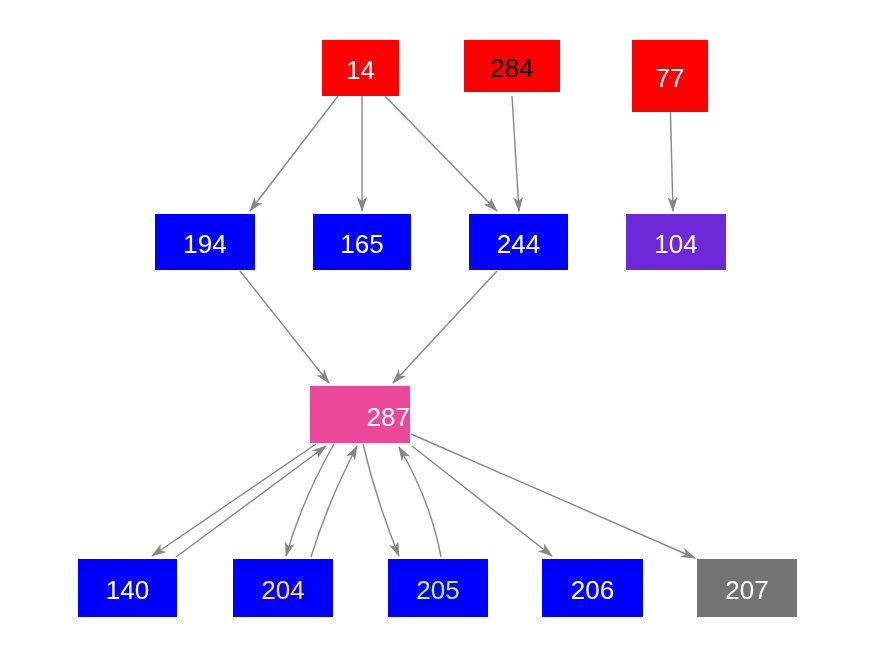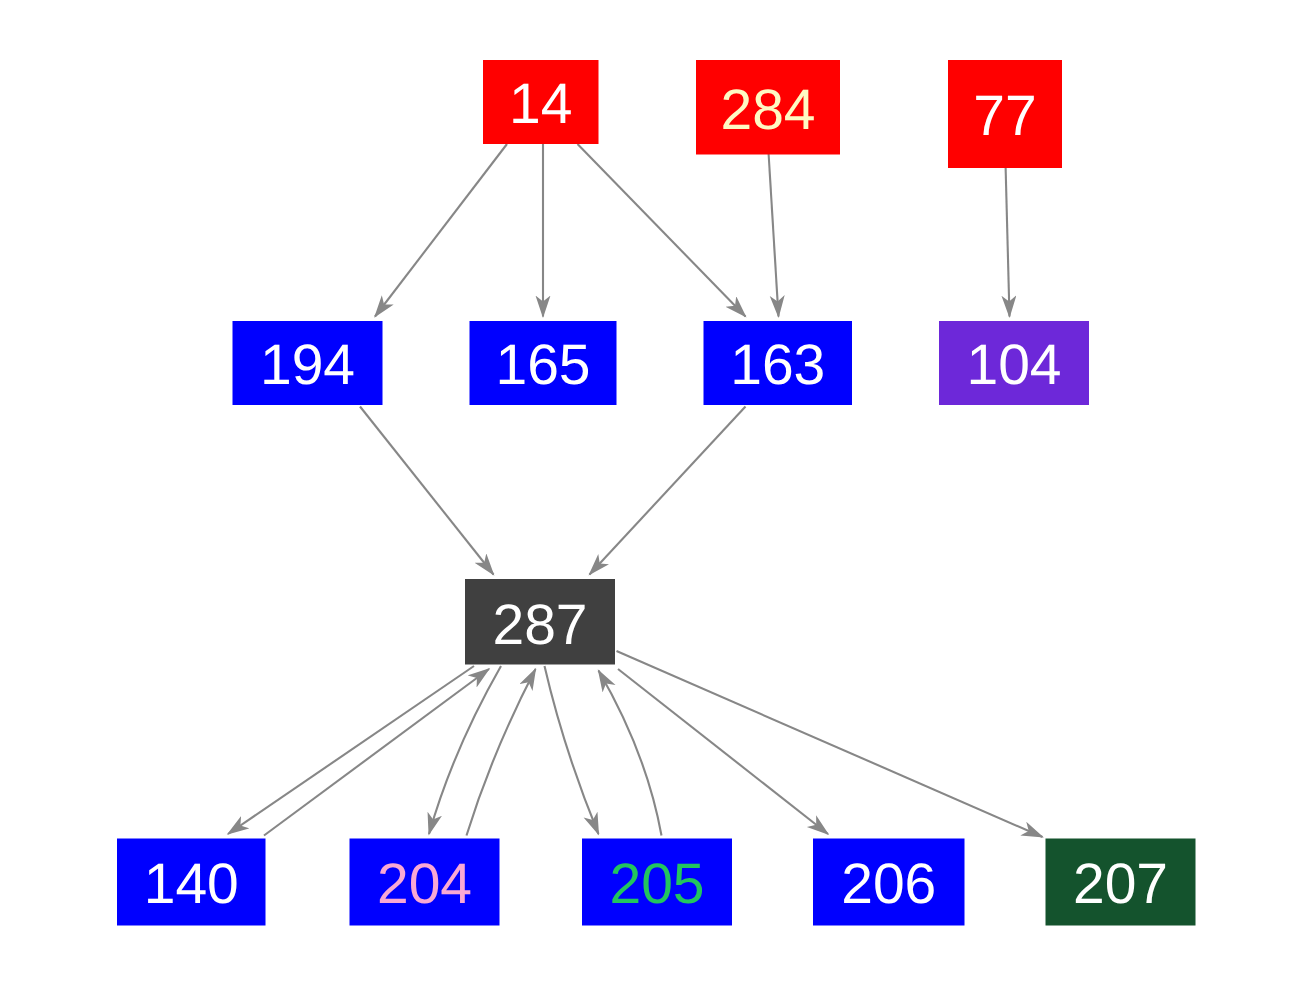--- a/index.html
+++ b/index.html
@@ -19,21 +19,21 @@
     position: absolute;
     left: 0; top: 0;
     width: 875px;
     height: 656px;
   }
   .node {
     position: absolute;
     display: flex;
     align-items: center;
     justify-content: center;
-    font-size: 38px;
+    font-size: 26px;
     line-height: 1;
     user-select: none;
     box-sizing: border-box;
   }
   .node span {
     transform: translateY(2px);
   }
 </style>
 </head>
 <body>
@@ -60,50 +60,50 @@
         <path d="M 363 444 Q 376 500 399 556" stroke="#878787" stroke-width="1.4" fill="none" marker-end="url(#arrow)"></path>
         <path d="M 441 557 Q 431 502 399 447" stroke="#878787" stroke-width="1.4" fill="none" marker-end="url(#arrow)"></path>
         <path d="M 412 446 L 552 556" stroke="#878787" stroke-width="1.4" fill="none" marker-end="url(#arrow)"></path>
         <path d="M 411 434 L 695 558" stroke="#878787" stroke-width="1.4" fill="none" marker-end="url(#arrow)"></path>
       </g>
   </svg>
   <div id="node-layer">
       <div class="node" style="left: 322px; top: 40px; width: 77px; height: 56px; background: rgb(255, 0, 0); color: rgb(255, 255, 255);">
         <span>14</span>
       </div>
-      <div class="node" style="left: 464px; top: 40px; width: 96px; height: 63px; background: rgb(255, 0, 0); color: #fef9c3;">
+      <div class="node" style="left: 464px; top: 40px; width: 96px; height: 52px; background: rgb(255, 0, 0); color: #000000;">
         <span>284</span>
       </div>
       <div class="node" style="left: 632px; top: 40px; width: 76px; height: 72px; background: rgb(255, 0, 0); color: rgb(255, 255, 255);">
         <span>77</span>
       </div>
       <div class="node" style="left: 155px; top: 214px; width: 100px; height: 56px; background: rgb(0, 0, 255); color: rgb(255, 255, 255);">
         <span>194</span>
       </div>
       <div class="node" style="left: 313px; top: 214px; width: 98px; height: 56px; background: rgb(0, 0, 255); color: rgb(255, 255, 255);">
         <span>165</span>
       </div>
       <div class="node" style="left: 469px; top: 214px; width: 99px; height: 56px; background: rgb(0, 0, 255); color: rgb(255, 255, 255);">
-        <span>163</span>
+        <span>244</span>
       </div>
       <div class="node" style="left: 626px; top: 214px; width: 100px; height: 56px; background: #6d28d9; color: rgb(255, 255, 255);">
         <span>104</span>
       </div>
-      <div class="node" style="left: 310px; top: 386px; width: 100px; height: 57px; background: #404040; color: rgb(255, 255, 255);">
+      <div class="node" style="left: 310px; top: 386px; width: 100px; height: 57px; background: #ec4899; color: rgb(255, 255, 255); justify-content: flex-end;">
         <span>287</span>
       </div>
       <div class="node" style="left: 78px; top: 559px; width: 99px; height: 58px; background: rgb(0, 0, 255); color: rgb(255, 255, 255);">
         <span>140</span>
       </div>
-      <div class="node" style="left: 233px; top: 559px; width: 100px; height: 58px; background: rgb(0, 0, 255); color: #f9a8d4;">
+      <div class="node" style="left: 233px; top: 559px; width: 100px; height: 58px; background: rgb(0, 0, 255); color: #fde047;">
         <span>204</span>
       </div>
-      <div class="node" style="left: 388px; top: 559px; width: 100px; height: 58px; background: rgb(0, 0, 255); color: #22c55e;">
+      <div class="node" style="left: 388px; top: 559px; width: 100px; height: 58px; background: rgb(0, 0, 255); color: #bef264;">
         <span>205</span>
       </div>
       <div class="node" style="left: 542px; top: 559px; width: 101px; height: 58px; background: rgb(0, 0, 255); color: rgb(255, 255, 255);">
         <span>206</span>
       </div>
-      <div class="node" style="left: 697px; top: 559px; width: 100px; height: 58px; background: #14532d; color: rgb(255, 255, 255);">
+      <div class="node" style="left: 697px; top: 559px; width: 100px; height: 58px; background: #737373; color: rgb(255, 255, 255);">
         <span>207</span>
       </div>
     </div>
 </div>
 
 </body></html>

